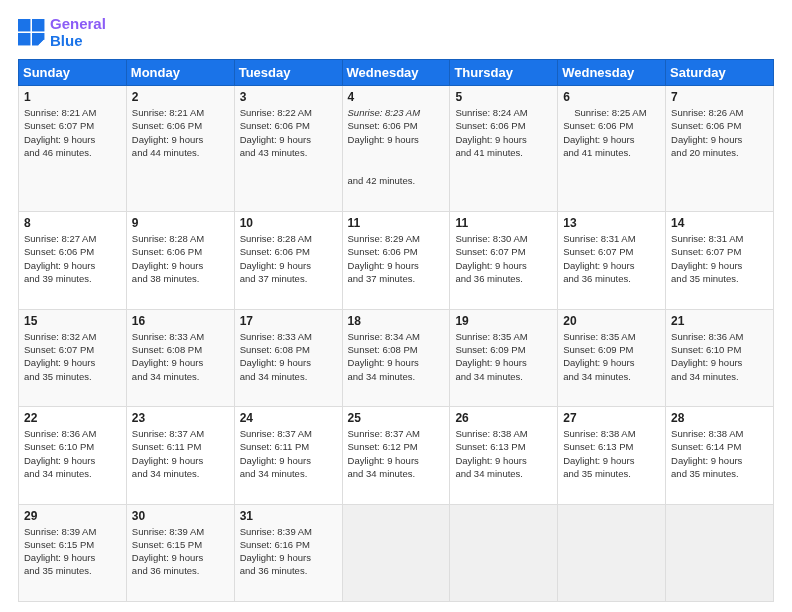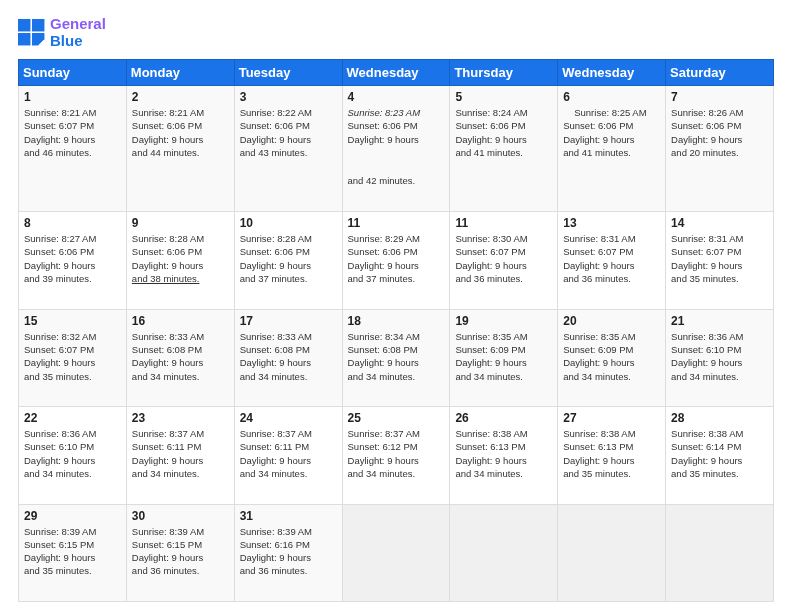--- a/index.html
+++ b/index.html
@@ -184,21 +184,21 @@
             <span style="display: block; line-height: 1.4;">Sunrise: 8:27 AM</span>
             <span style="display: block; line-height: 1.4;">Sunset: 6:06 PM</span>
             <span style="display: block; line-height: 1.4;">Daylight: 9 hours</span>
             <span style="display: block; line-height: 1.4;">and 39 minutes.</span>
           </td>
           <td>
             <span class="day-num">9</span>
             <span style="display: block; line-height: 1.4;">Sunrise: 8:28 AM</span>
             <span style="display: block; line-height: 1.4;">Sunset: 6:06 PM</span>
             <span style="display: block; line-height: 1.4;">Daylight: 9 hours</span>
-            <span style="display: block; line-height: 1.4; text-decoration: underline;">and 38 minutes.</span>
+            <span style="display: block; line-height: 1.4;">and 38 minutes.</span>
           </td>
           <td>
             <span class="day-num">10</span>
             <span style="display: block; line-height: 1.4;">Sunrise: 8:28 AM</span>
             <span style="display: block; line-height: 1.4;">Sunset: 6:06 PM</span>
             <span style="display: block; line-height: 1.4;">Daylight: 9 hours</span>
             <span style="display: block; line-height: 1.4;">and 37 minutes.</span>
           </td>
           <td>
             <span class="day-num">11</span>

